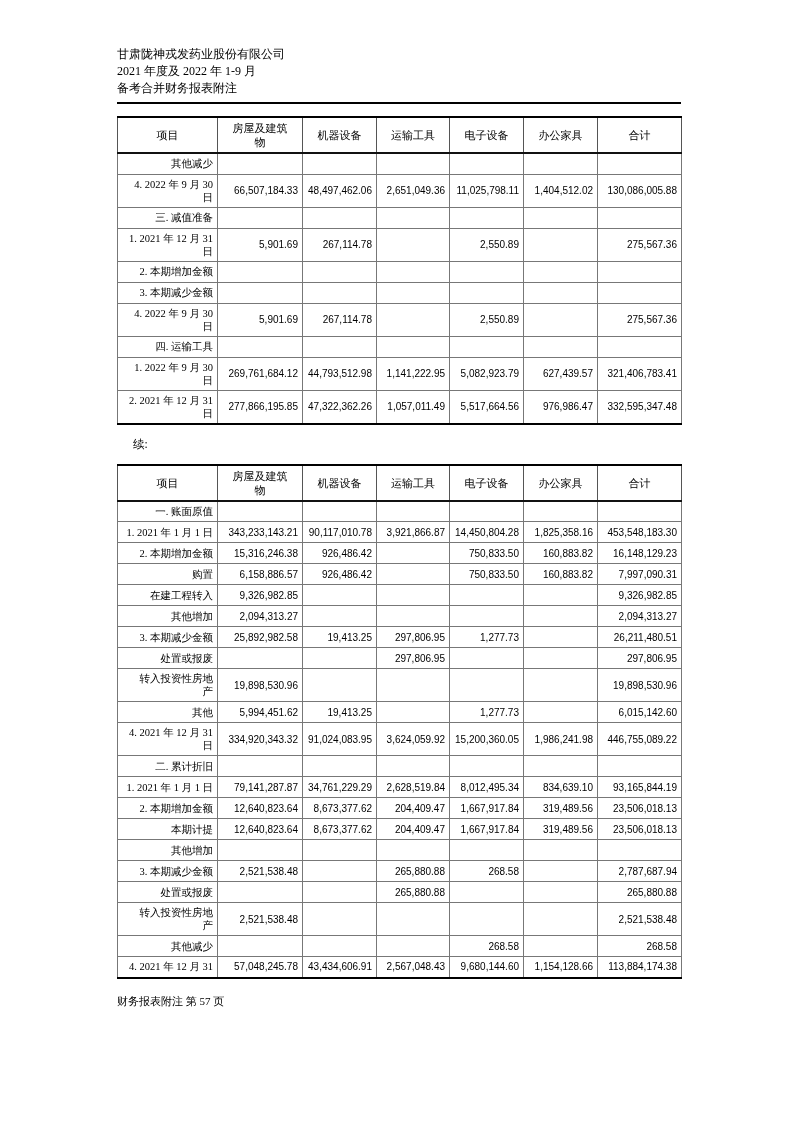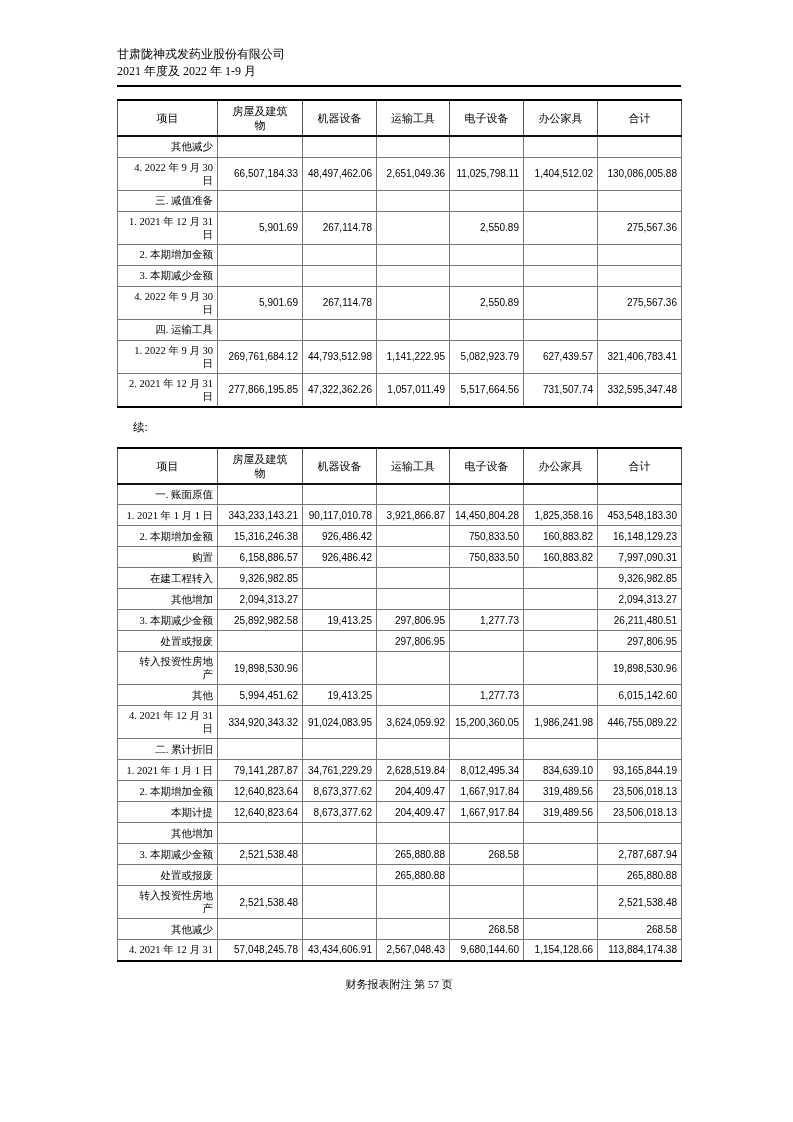--- a/index.html
+++ b/index.html
@@ -10,29 +10,30 @@
   table.fin{table-layout:fixed;border-collapse:collapse;width:564px;font-size:10px;margin-top:12px;
             border-top:2.5px solid #000;border-bottom:2.5px solid #000;}
   table.fin th{font-family:"Liberation Serif",serif;font-weight:normal;font-size:11px;line-height:14px;
             padding:3px 11px;height:31px;box-sizing:border-box;border:1px solid #555;
             border-bottom:2px solid #111;text-align:center;vertical-align:middle;}
   table.fin td{border:1px solid #777;height:21px;box-sizing:border-box;vertical-align:middle;line-height:13px;}
   td.lbl{font-family:"Liberation Serif",serif;font-size:10.5px;text-align:right;padding:3px 4px 3px 5px;}
   td.lbl.ind{padding-left:19px;}
   td.num{font-family:"Liberation Sans",sans-serif;text-align:right;padding:3px 4px;}
   .cont{font-family:"Liberation Serif",serif;font-size:11.5px;margin:12px 0 0 16px;}
-  .footer{font-family:"Liberation Serif",serif;font-size:11px;text-align:center;width:564px;margin-top:15px;}
+  .footer{font-family:"Liberation Serif",serif;font-size:11px;text-align:left;width:564px;margin-top:15px;}
 </style>
 </head>
 <body>
 
 <div class="page">
 
   <div class="hdr-line">甘肃陇神戎发药业股份有限公司</div>
   <div class="hdr-line">2021 年度及 2022 年 1-9 月</div>
+  <div class="hdr-line">备考合并财务报表附注</div>
   <hr class="hdr-rule">
 
   <table class="fin">
     <colgroup>
       <col style="width:100px">
         <col style="width:85px">
         <col style="width:74px">
       <col style="width:73px">
         <col style="width:74px">
         <col style="width:74px">
@@ -130,21 +131,21 @@
           <td class="num">5,082,923.79</td>
           <td class="num">627,439.57</td>
           <td class="num">321,406,783.41</td>
         </tr>
         <tr>
           <td class="lbl">2. 2021 年 12 月 31 日</td>
           <td class="num">277,866,195.85</td>
           <td class="num">47,322,362.26</td>
           <td class="num">1,057,011.49</td>
           <td class="num">5,517,664.56</td>
-          <td class="num">731,507.74</td>
+          <td class="num">976,986.47</td>
           <td class="num">332,595,347.48</td>
         </tr>
       </tbody>
   </table>
 
   <div class="cont">续:</div>
 
   <table class="fin">
     <colgroup>
       <col style="width:100px">

